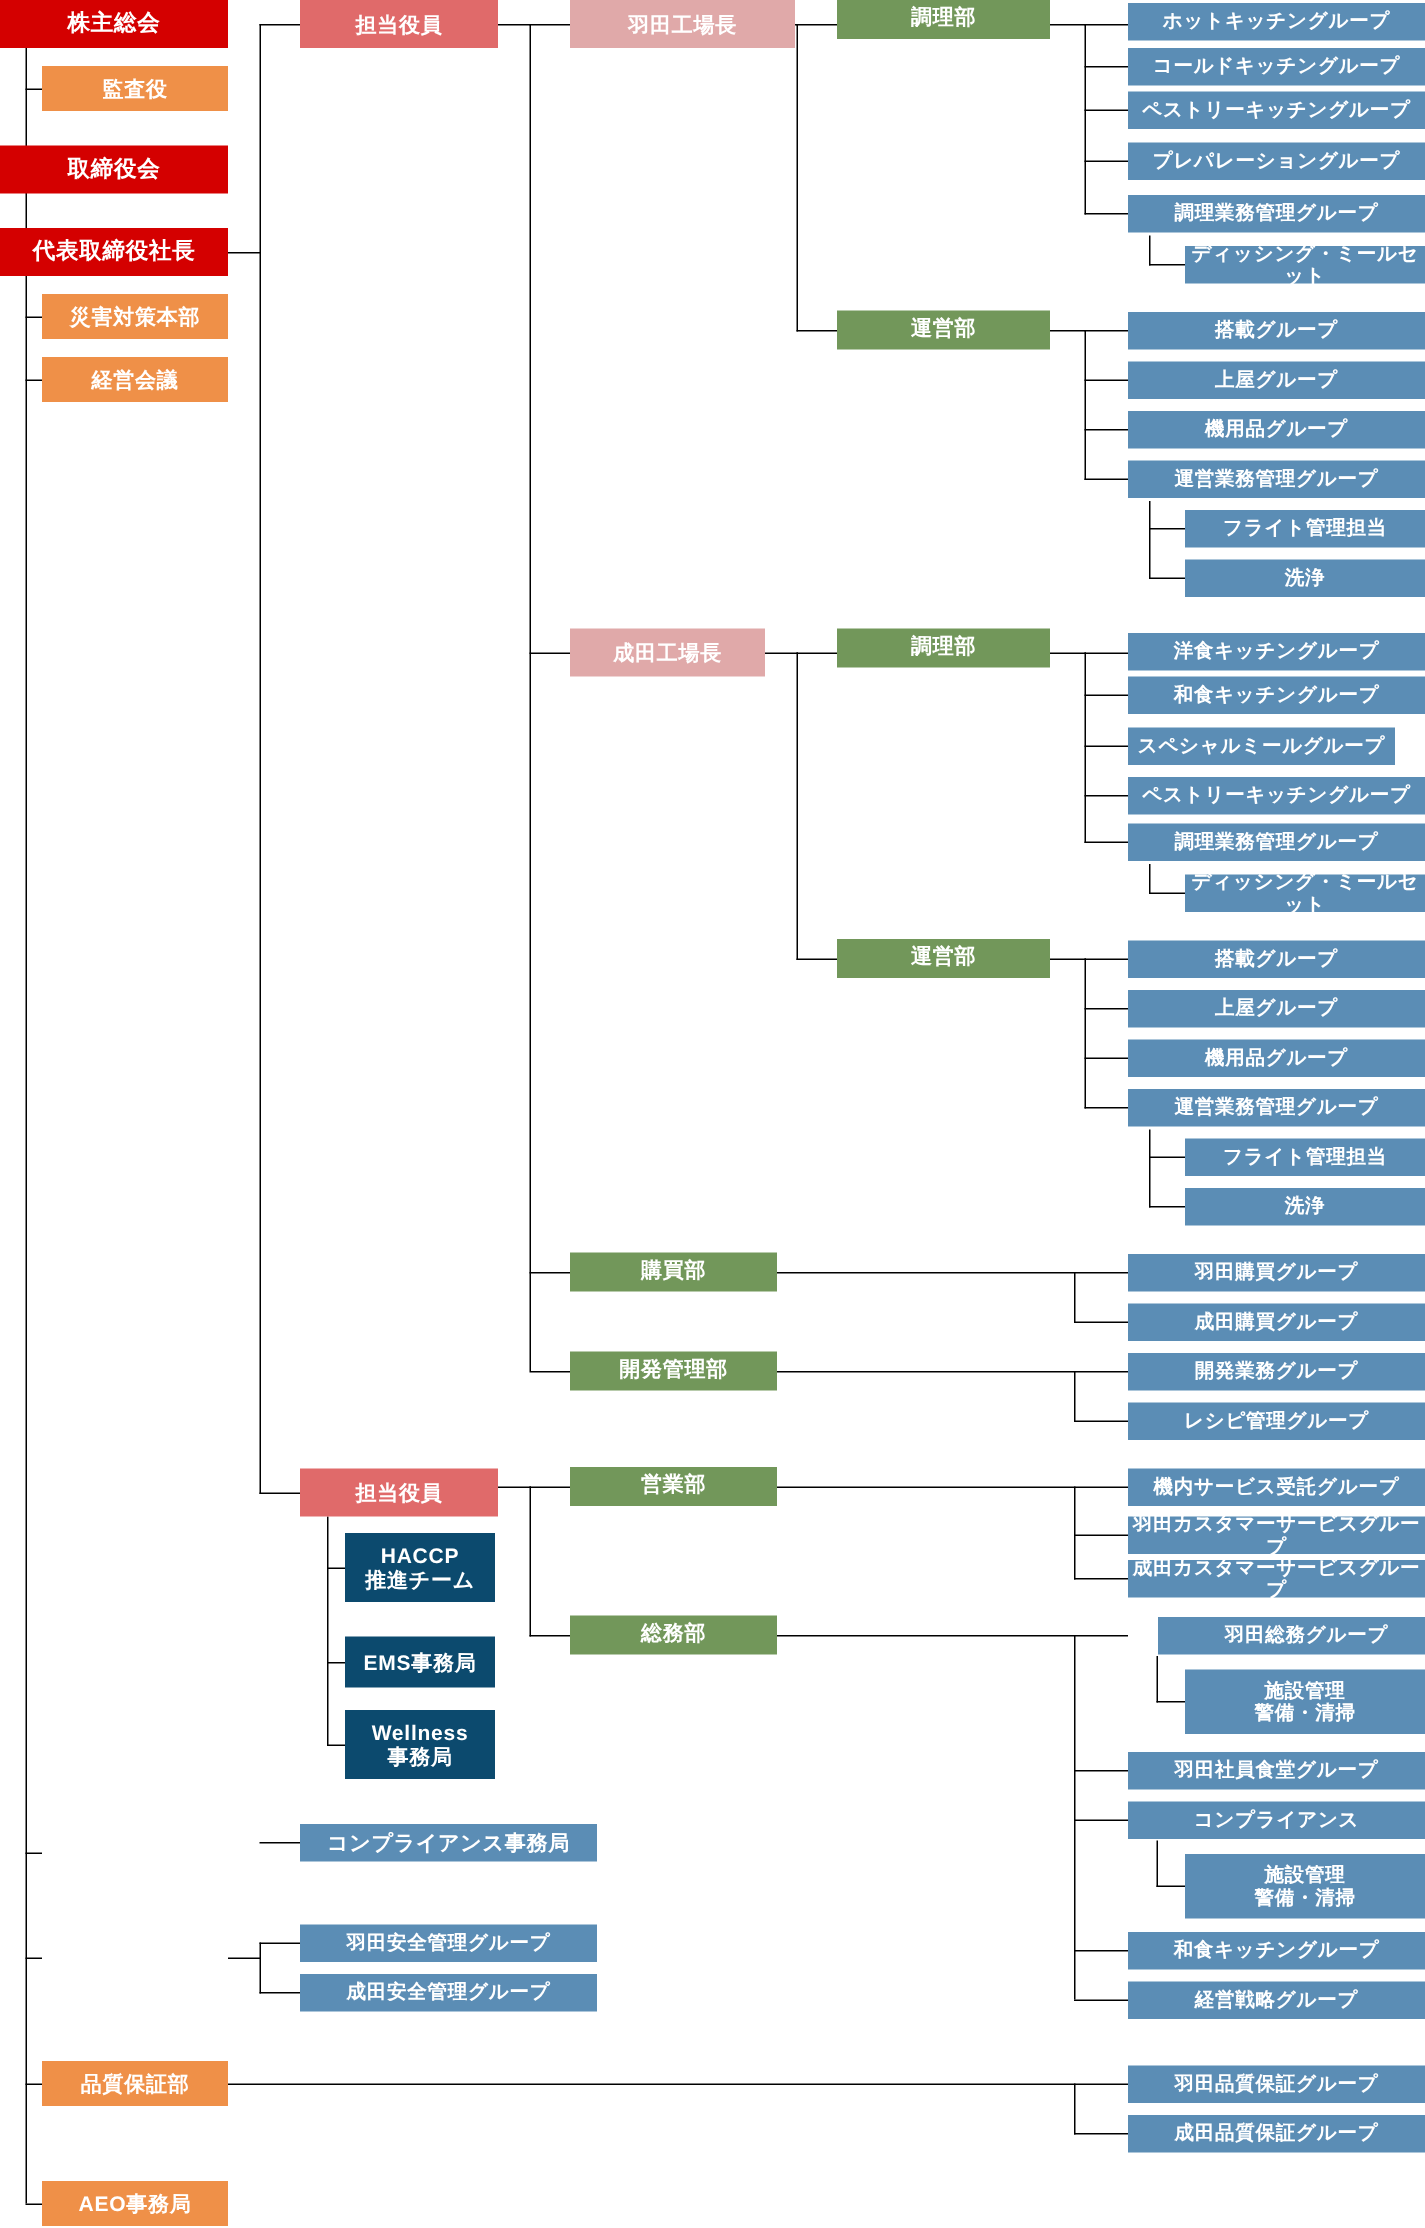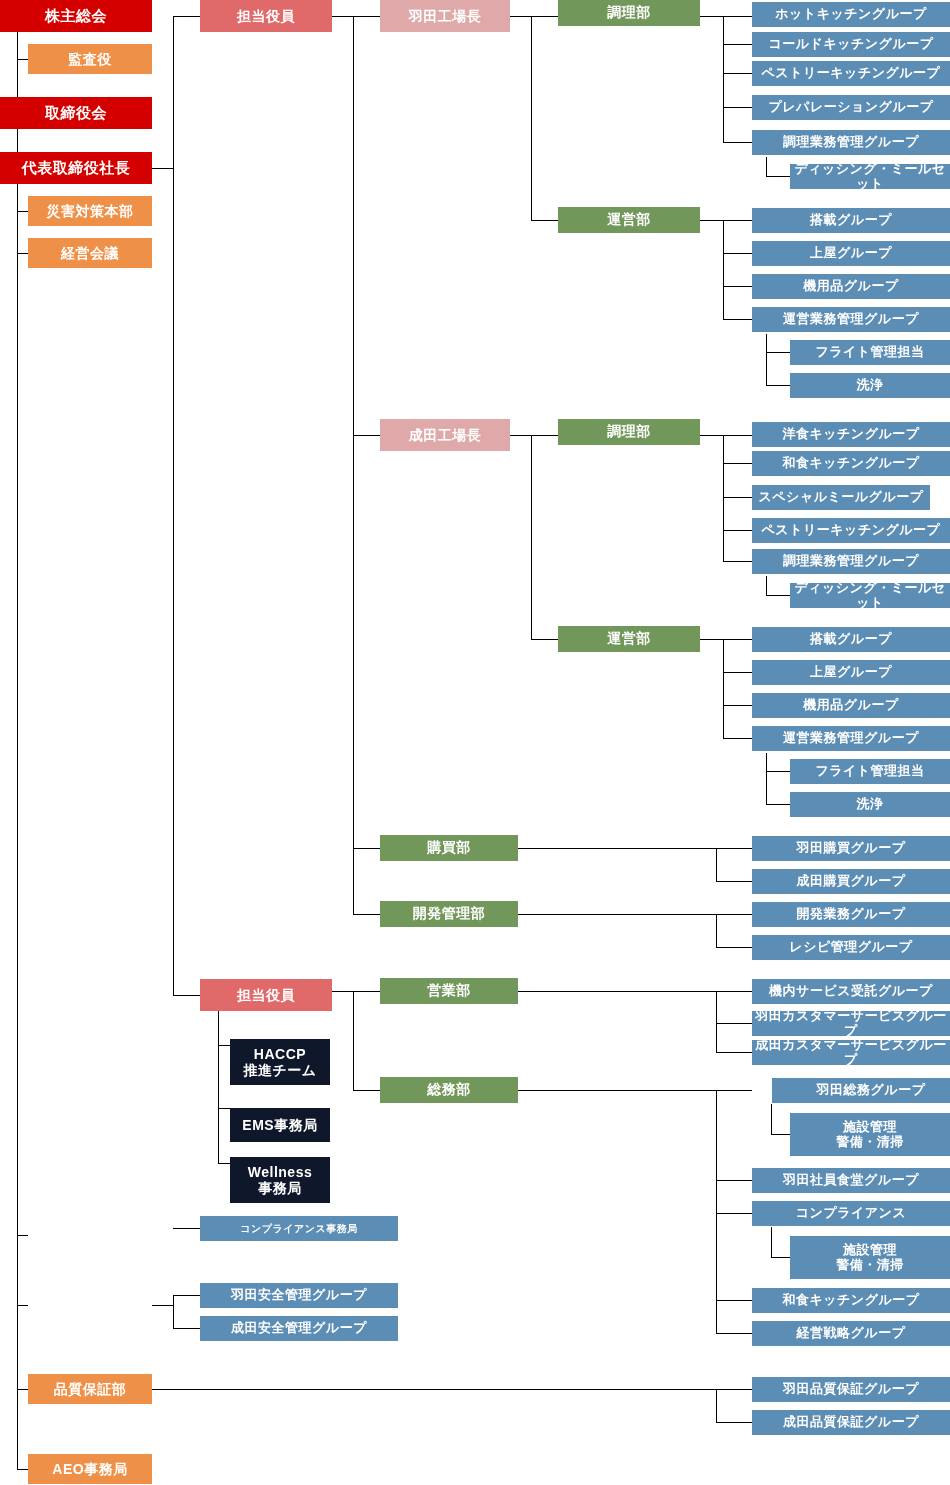--- a/index.html
+++ b/index.html
@@ -21,21 +21,21 @@
     color:#ffffff;
     font-weight:bold;
     line-height:1.15;
     letter-spacing:0.5px;
     white-space:pre-line;
     z-index:3;
   }
   .c-red     {background:#d40000;}
   .c-orange  {background:#ef9048;}
   .c-salmon  {background:#e06a6a;}
-  .c-salmon2 {background:#0f172a;margin-top:17px;}
+  .c-salmon2 {background:#0c4a6e;}
   .c-pink    {background:#e0a9a9;}
   .c-green   {background:#72975a;font-family:Liberation Serif, serif;}
   .c-blue    {background:#5b8db5;}
 
   .ln{position:absolute;background:#000000;z-index:1;}
   .h{height:1px;}
   .v{width:1px;}
 </style>
 </head>
 <body>
@@ -172,21 +172,21 @@
 
   <div class="box c-salmon" style="left:200px;top:0px;width:132px;height:32px;font-size:14px;">担当役員</div>
   <div class="box c-salmon" style="left:200px;top:979px;width:132px;height:32px;font-size:14px;">担当役員</div>
 
   <div class="box c-salmon2" style="left:230px;top:1022px;width:100px;height:46px;font-size:14px;">HACCP
 推進チーム</div>
   <div class="box c-salmon2" style="left:230px;top:1091px;width:100px;height:34px;font-size:14px;">EMS事務局</div>
   <div class="box c-salmon2" style="left:230px;top:1140px;width:100px;height:46px;font-size:14px;">Wellness
 事務局</div>
 
-  <div class="box c-pink" style="left:380px;top:0px;width:130px;height:32px;font-size:14px;">羽田工場長</div>
+  <div class="box c-pink" style="left:380px;top:0px;width:150px;height:32px;font-size:14px;">羽田工場長</div>
   <div class="box c-pink" style="left:380px;top:419px;width:130px;height:32px;font-size:14px;">成田工場長</div>
 
   <div class="box c-green" style="left:558px;top:0px;width:142px;height:26px;font-size:14px;">調理部</div>
   <div class="box c-green" style="left:558px;top:207px;width:142px;height:26px;font-size:14px;">運営部</div>
   <div class="box c-green" style="left:558px;top:419px;width:142px;height:26px;font-size:14px;">調理部</div>
   <div class="box c-green" style="left:558px;top:626px;width:142px;height:26px;font-size:14px;">運営部</div>
   <div class="box c-green" style="left:380px;top:835px;width:138px;height:26px;font-size:14px;">購買部</div>
   <div class="box c-green" style="left:380px;top:901px;width:138px;height:26px;font-size:14px;">開発管理部</div>
   <div class="box c-green" style="left:380px;top:978px;width:138px;height:26px;font-size:14px;">営業部</div>
   <div class="box c-green" style="left:380px;top:1077px;width:138px;height:26px;font-size:14px;">総務部</div>
@@ -232,21 +232,21 @@
   <div class="box c-blue" style="left:772px;top:1078px;width:198px;height:25px;font-size:13px;">羽田総務グループ</div>
   <div class="box c-blue" style="left:790px;top:1113px;width:160px;height:43px;font-size:13px;">施設管理
 警備・清掃</div>
   <div class="box c-blue" style="left:752px;top:1168px;width:198px;height:25px;font-size:13px;">羽田社員食堂グループ</div>
   <div class="box c-blue" style="left:752px;top:1201px;width:198px;height:25px;font-size:13px;">コンプライアンス</div>
   <div class="box c-blue" style="left:790px;top:1236px;width:160px;height:43px;font-size:13px;">施設管理
 警備・清掃</div>
   <div class="box c-blue" style="left:752px;top:1288px;width:198px;height:25px;font-size:13px;">和食キッチングループ</div>
   <div class="box c-blue" style="left:752px;top:1321px;width:198px;height:25px;font-size:13px;">経営戦略グループ</div>
 
-  <div class="box c-blue" style="left:200px;top:1216px;width:198px;height:25px;font-size:10px;">コンプライアンス事務局</div>
+  <div class="box c-blue" style="left:200px;top:1216px;width:198px;height:25px;font-size:14px;">コンプライアンス事務局</div>
 
   <div class="box c-blue" style="left:200px;top:1283px;width:198px;height:25px;font-size:13px;">羽田安全管理グループ</div>
   <div class="box c-blue" style="left:200px;top:1316px;width:198px;height:25px;font-size:13px;">成田安全管理グループ</div>
 
   <div class="box c-orange" style="left:28px;top:1374px;width:124px;height:30px;font-size:14px;">品質保証部</div>
   <div class="box c-blue" style="left:752px;top:1377px;width:198px;height:25px;font-size:13px;">羽田品質保証グループ</div>
   <div class="box c-blue" style="left:752px;top:1410px;width:198px;height:25px;font-size:13px;">成田品質保証グループ</div>
 
   <div class="box c-orange" style="left:28px;top:1454px;width:124px;height:30px;font-size:14px;">AEO事務局</div>
 

